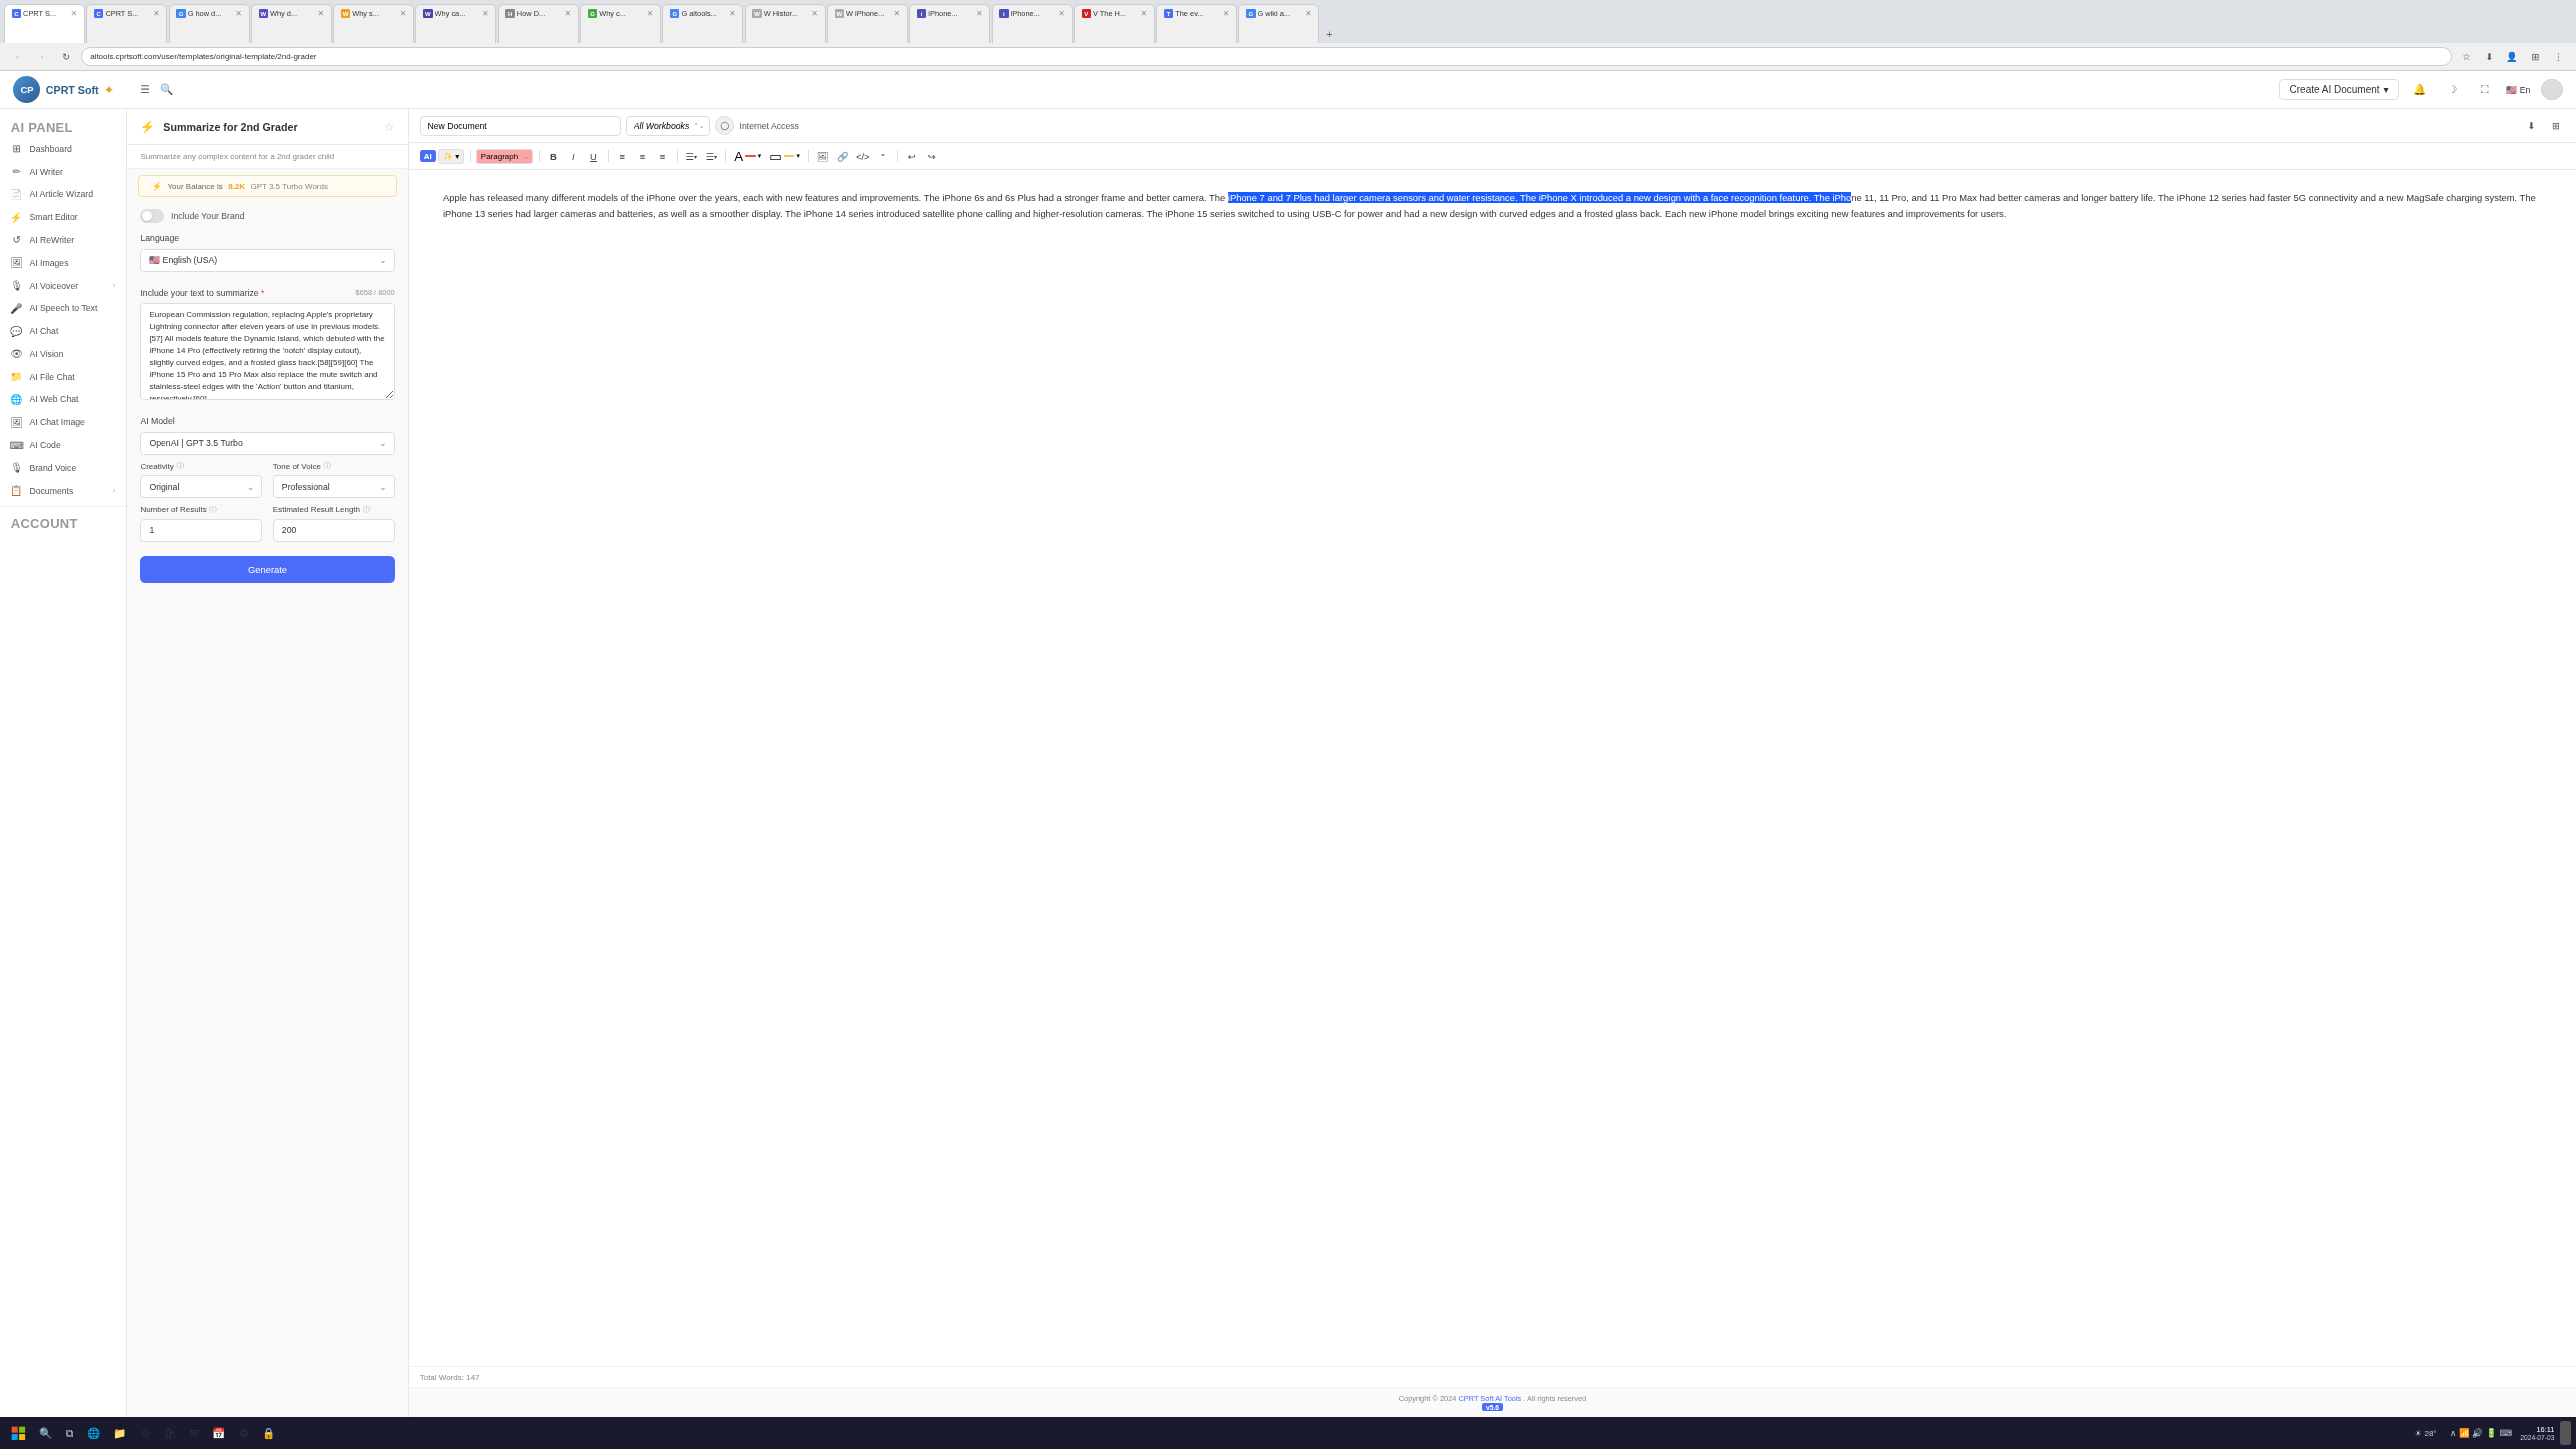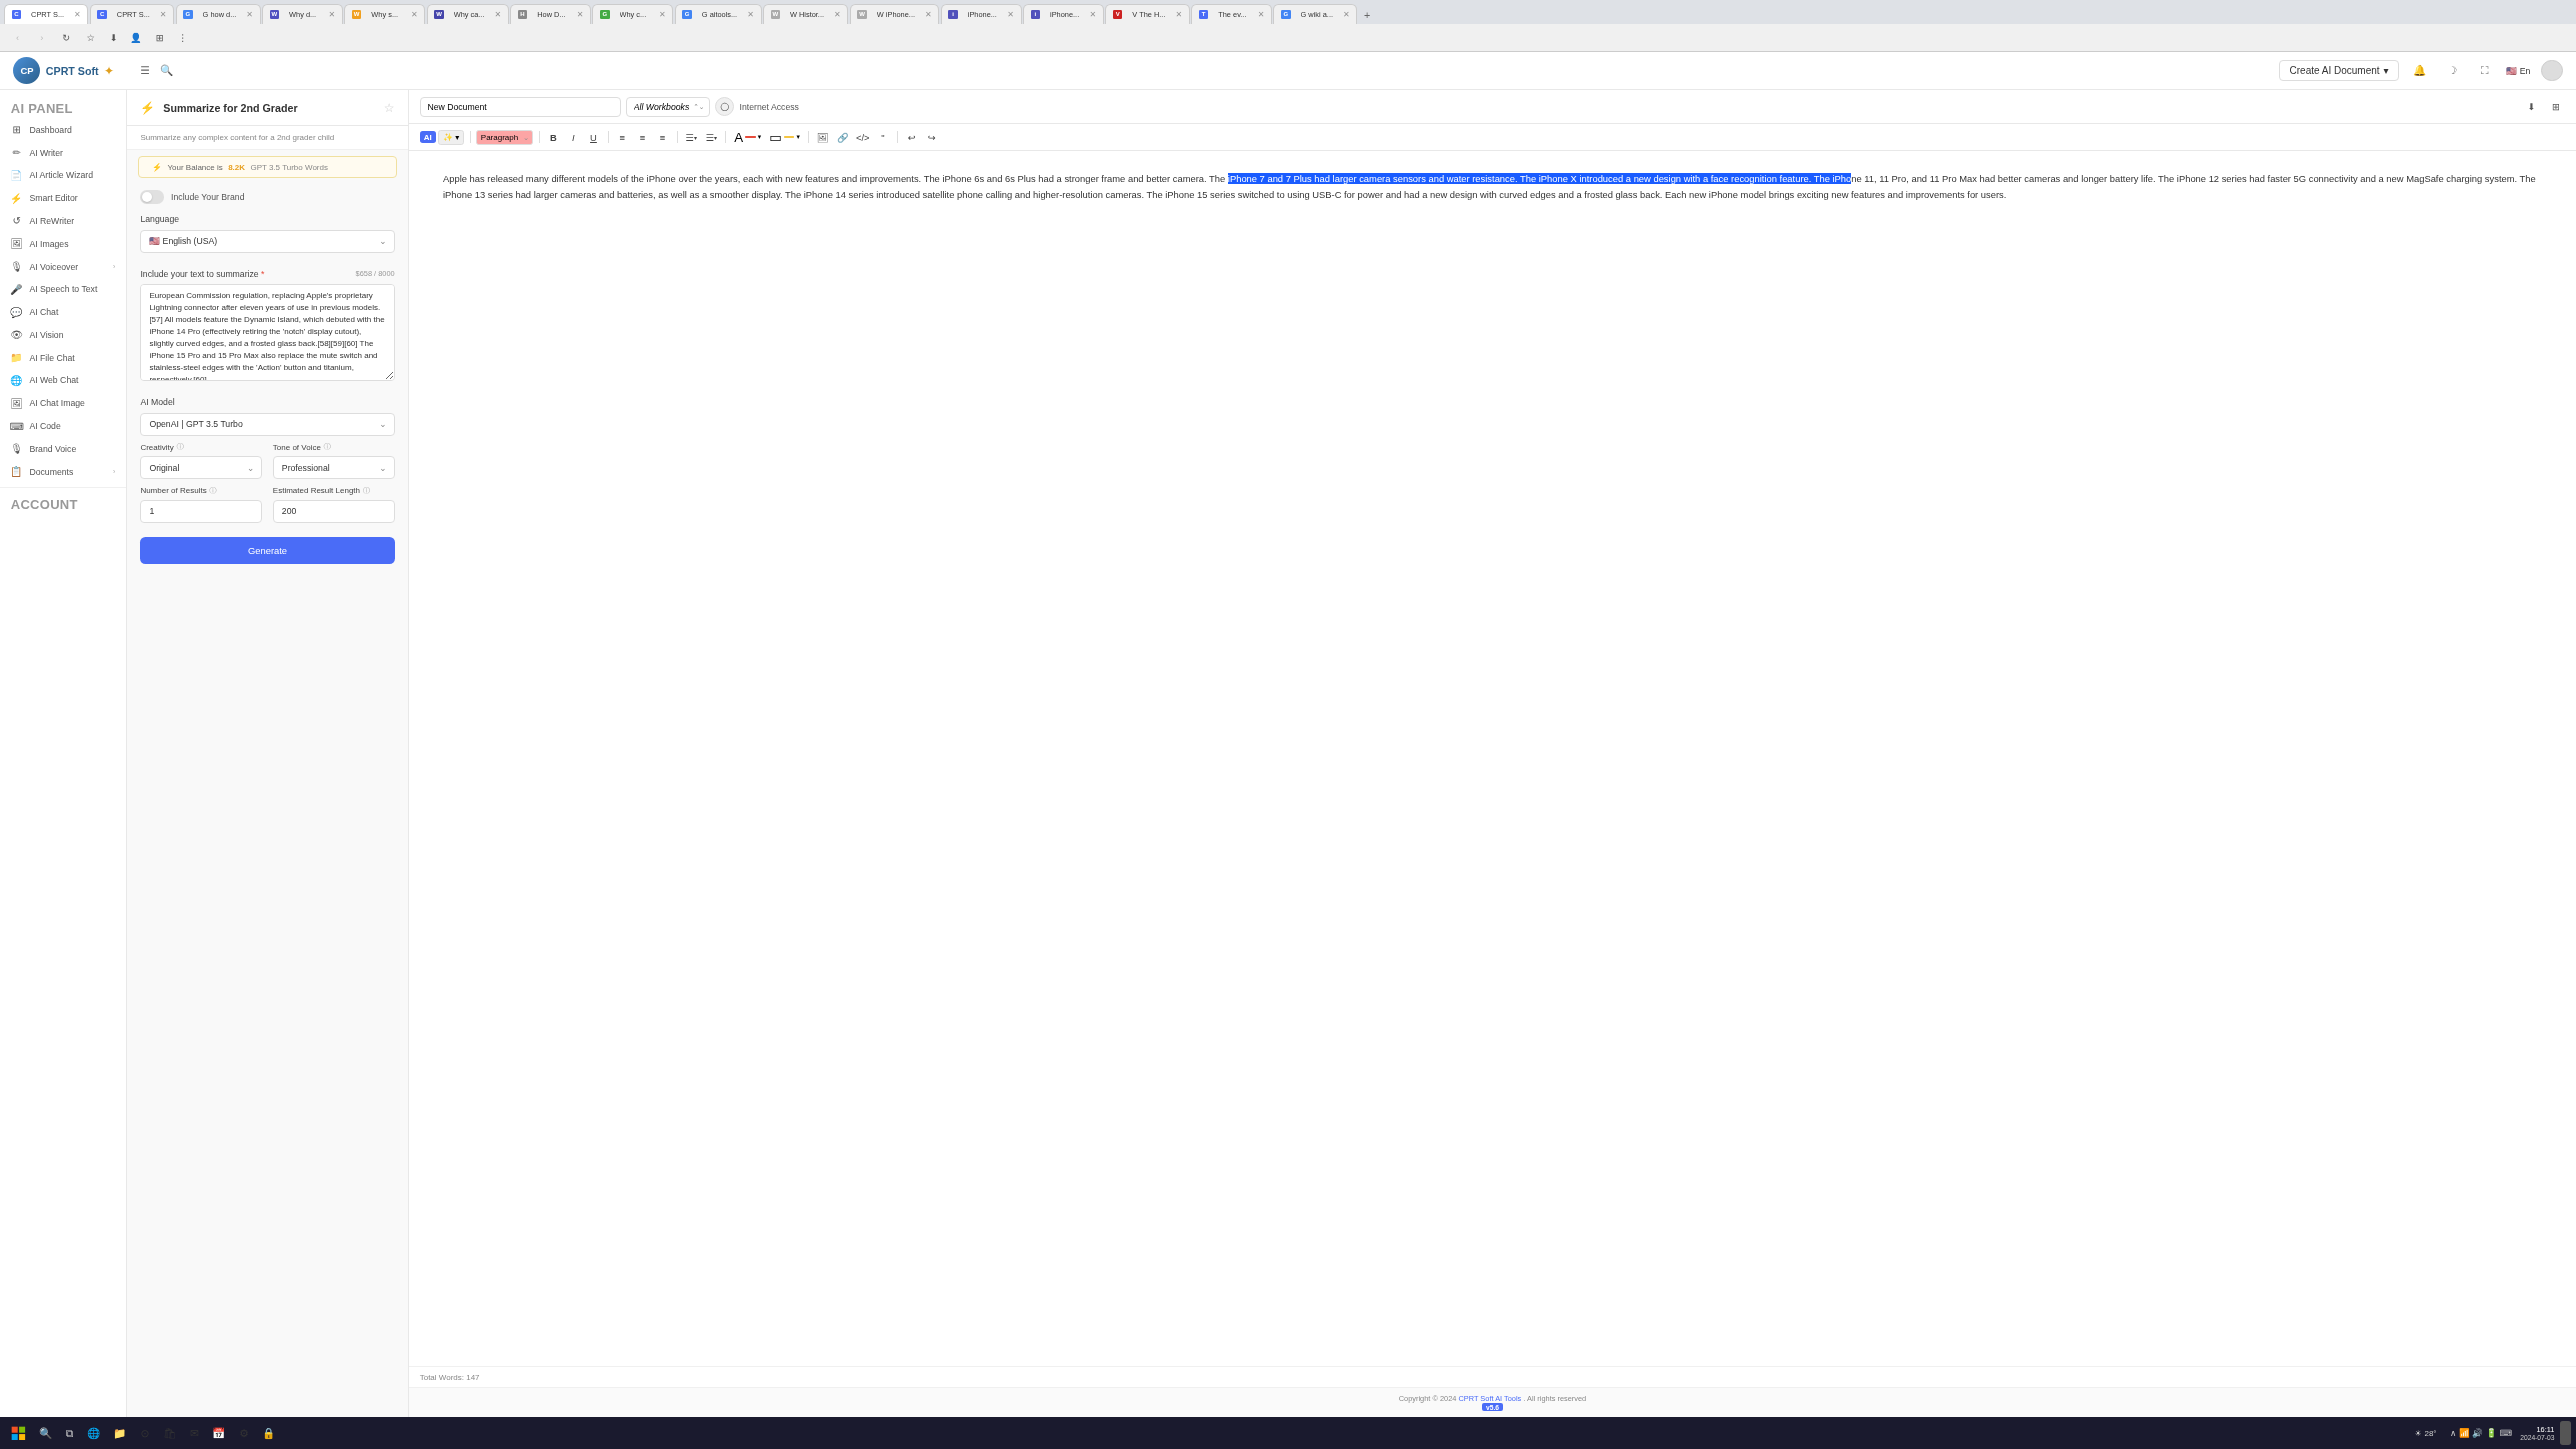--- a/index.html
+++ b/index.html
@@ -1,21 +1,21 @@
 <!DOCTYPE html>
 <html style="font-size:10.7px"><head>
   <meta charset="utf-8">
   <style>
     * { box-sizing: border-box; margin: 0; padding: 0; }
     body { font-family: -apple-system, BlinkMacSystemFont, 'Segoe UI', sans-serif; font-size: 8.7px; background: #f5f5f5; color: #333; overflow: hidden; height: 100vh; display: flex; flex-direction: column; }
 
     
     .browser-chrome { background: #f0f0f0; border-bottom: 0.7px solid #ccc; flex-shrink: 0; }
     .tab-bar { display: flex; align-items: flex-end; padding: 4px 4px 0; background: #dee1e6; gap: 1.3px; font-size: 7.4px; overflow: hidden; }
-    .tab { display: flex; align-items: center; gap: 10px; padding: 4px 6.7px; background: #f0f0f0; border-radius: 5.4px 5.4px 0 0; min-width: 81px; max-width: 107px; height: 20px; border: 0.7px solid #ccc; border-bottom: none; cursor: pointer; font-size: 7.4px; color: #333; position: relative; }
+    .tab { display: flex; align-items: flex-start; gap: 2px; padding: 4px 6.7px; background: #f0f0f0; border-radius: 5.4px 5.4px 0 0; min-width: 81px; max-width: 107px; height: 39px; border: 0.7px solid #ccc; border-bottom: none; cursor: pointer; font-size: 7.4px; color: #333; position: relative; }
     .tab.active { background: #fff; z-index: 1; }
     .tab-favicon { width: 9.4px; height: 9.4px; border-radius: 1.3px; flex-shrink: 0; }
     .tab-title { overflow: hidden; text-overflow: ellipsis; white-space: nowrap; flex: 1; }
     .tab-close { opacity: 0.5; font-size: 8px; cursor: pointer; flex-shrink: 0; }
     .new-tab-btn { padding: 2.7px 5.4px; background: transparent; border: none; cursor: pointer; font-size: 10.7px; color: #666; }
     .browser-nav { display: flex; align-items: center; gap: 5.4px; padding: 4px 8px; background: #f0f0f0; }
     .nav-btn { width: 19px; height: 19px; border: none; background: transparent; cursor: pointer; border-radius: 50%; display: flex; align-items: center; justify-content: center; color: #555; font-size: 9.4px; }
     .nav-btn.disabled { color: #bbb; cursor: default; }
     .address-bar { flex: 1; height: 19px; border: 0.7px solid #ccc; border-radius: 13.4px; padding: 0 8px; font-size: 8px; background: #fff; display: flex; align-items: center; }
     .address-text { flex: 1; font-size: 8px; color: #333; }
@@ -215,20 +215,23 @@
       <div class="tab-favicon" style="background:#4285f4;display:flex;align-items:center;justify-content:center;color:#fff;font-size:6px;font-weight:bold;">G</div>
       <span class="tab-title">G wiki a...</span>
       <span class="tab-close">✕</span>
     </div>
     <button class="new-tab-btn">+</button>
   </div>
   <div class="browser-nav">
     <button class="nav-btn disabled">‹</button>
     <button class="nav-btn disabled">›</button>
     <button class="nav-btn">↻</button>
+    <div class="address-bar">
+      <span class="address-text">aitools.cprtsoft.com/user/templates/original-template/2nd-grader</span>
+    </div>
     <div class="browser-actions">
       <button class="browser-action-btn">☆</button>
       <button class="browser-action-btn">⬇</button>
       <button class="browser-action-btn">👤</button>
       <button class="browser-action-btn">⊞</button>
       <button class="browser-action-btn">⋮</button>
     </div>
   </div>
 </div>
 

